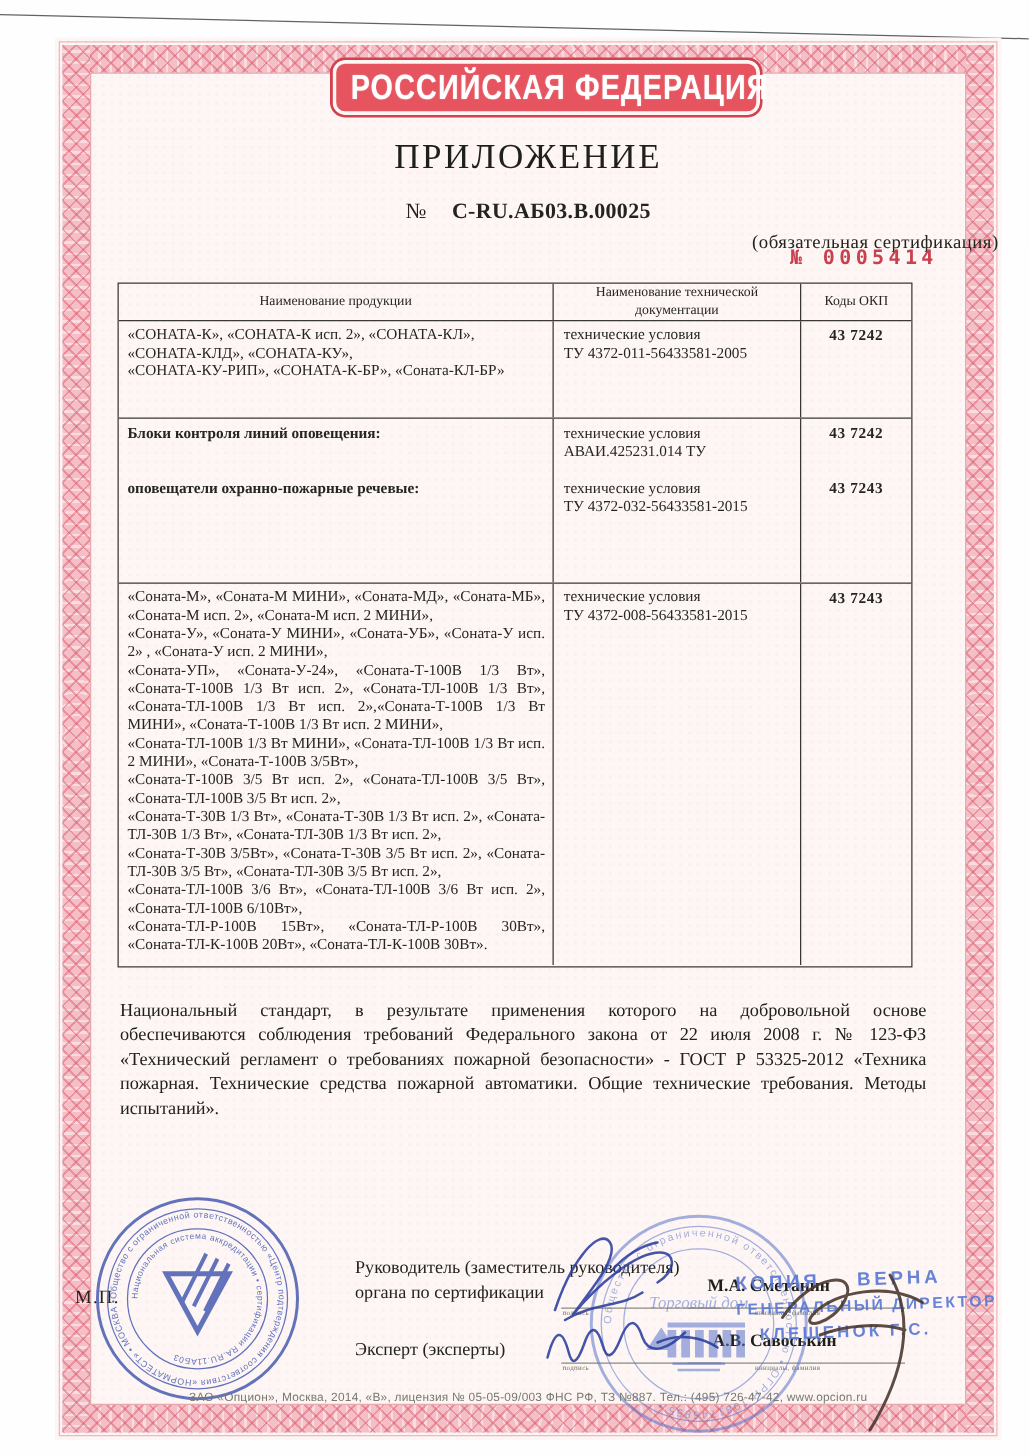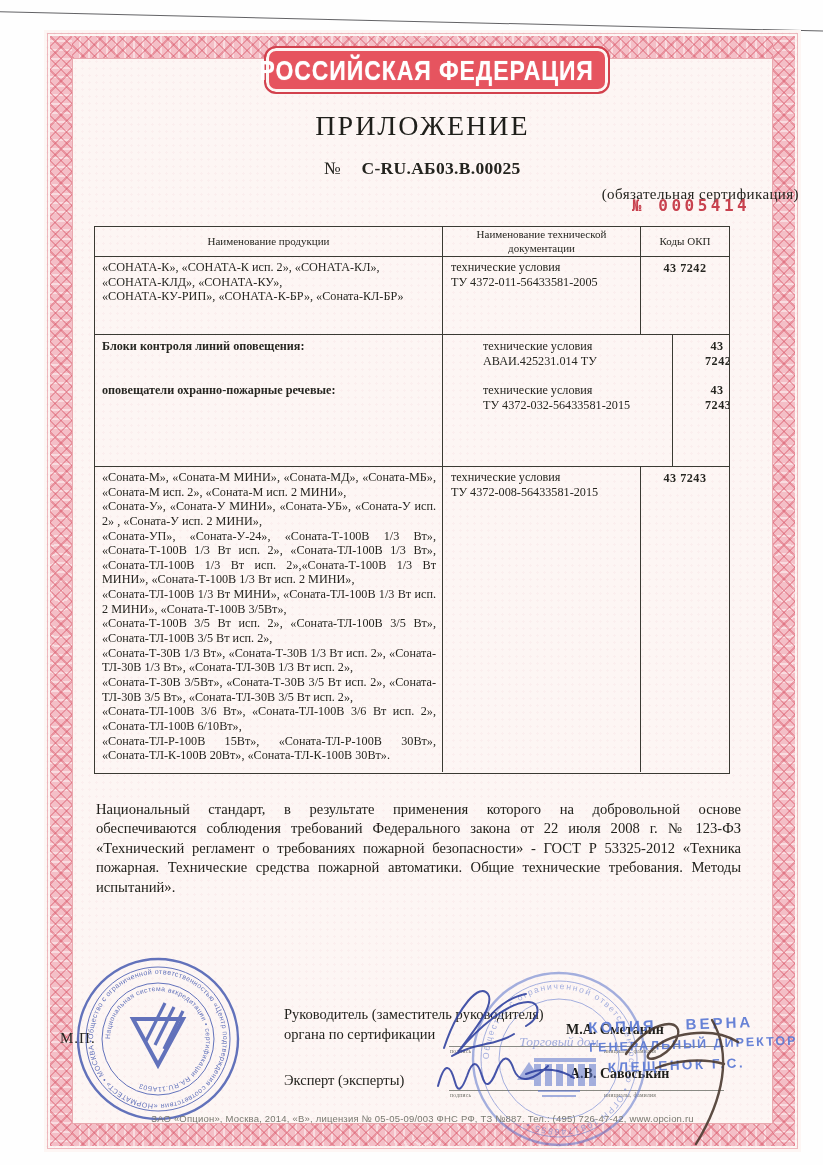--- a/index.html
+++ b/index.html
@@ -32,21 +32,21 @@
   .band-top{left:6px;right:6px;top:6px;height:22px;}
   .band-bottom{left:6px;right:6px;bottom:6px;height:22px;}
   .band-left{left:6px;top:6px;bottom:6px;width:22px;}
   .band-right{right:6px;top:6px;bottom:6px;width:22px;}
   .inner-hairline{position:absolute;inset:28px;border:1px solid rgba(212,92,106,.5);pointer-events:none;}
 
   .banner{
     position:absolute;left:220px;top:16px;width:342px;height:44px;
     background:#e6545f;border:2px solid #d2414d;border-radius:12px;
     box-shadow:inset 0 0 0 3px #fdf6f4;
-    display:flex;align-items:center;justify-content:flex-end;
+    display:flex;align-items:center;justify-content:flex-start;
   }
   .banner span{
     font-family:"Liberation Sans", sans-serif;font-weight:700;font-size:25px;
     color:#fff;letter-spacing:1px;transform:scaleX(.92) scaleY(1.12);
     white-space:nowrap;text-shadow:0 0 1px rgba(255,255,255,.6);
   }
   .doc-title{
     position:absolute;left:0;right:0;top:80px;text-align:center;
     font-size:28px;letter-spacing:2px;color:#1f1f1b;
   }
@@ -68,21 +68,21 @@
     border:1.5px solid #3a3a33;box-sizing:border-box;
     font-size:12.2px;line-height:1.2;color:#262621;
   }
   .trow{display:flex;box-sizing:border-box;position:relative;}
   .c1{width:348px;border-right:1px solid #3a3a33;box-sizing:border-box;padding:3px 6px 2px 7px;position:relative;}
   .c2{width:198px;border-right:1px solid #3a3a33;box-sizing:border-box;padding:3px 6px 2px 8px;position:relative;}
   .c3{flex:1;box-sizing:border-box;text-align:center;position:relative;}
   .thead{height:30px;border-bottom:1px solid #3a3a33;font-size:11px;}
   .thead .c1,.thead .c2,.thead .c3{display:flex;align-items:center;justify-content:center;text-align:center;padding:0 4px;}
   .sec1{height:78px;border-bottom:1px solid #3a3a33;}
-  .sec2{height:132px;border-bottom:1px solid #3a3a33;overflow:hidden;gap:32px;}
+  .sec2{height:132px;border-bottom:1px solid #3a3a33;overflow:hidden;}
   .sec3{height:305px;overflow:hidden;}
   .b{font-weight:700;}
   .pre{white-space:pre-line;}
   .just{text-align:justify;}
   .okp{font-weight:700;padding-top:4px;letter-spacing:.5px;}
   .abs{position:absolute;left:0;right:0;}
   .cellpad{padding:0 6px 0 7px;box-sizing:border-box;}
   .cellpad2{padding:0 6px 0 8px;box-sizing:border-box;}
   .para{margin:0 0 0 0;text-align:justify;}
 

